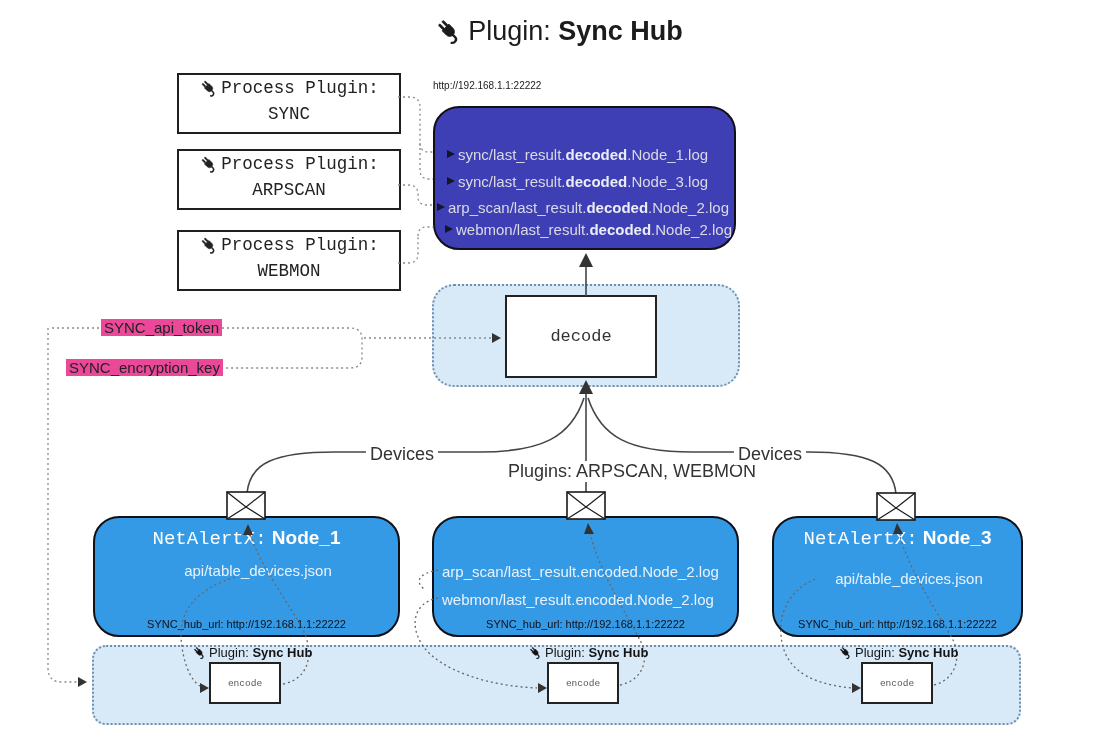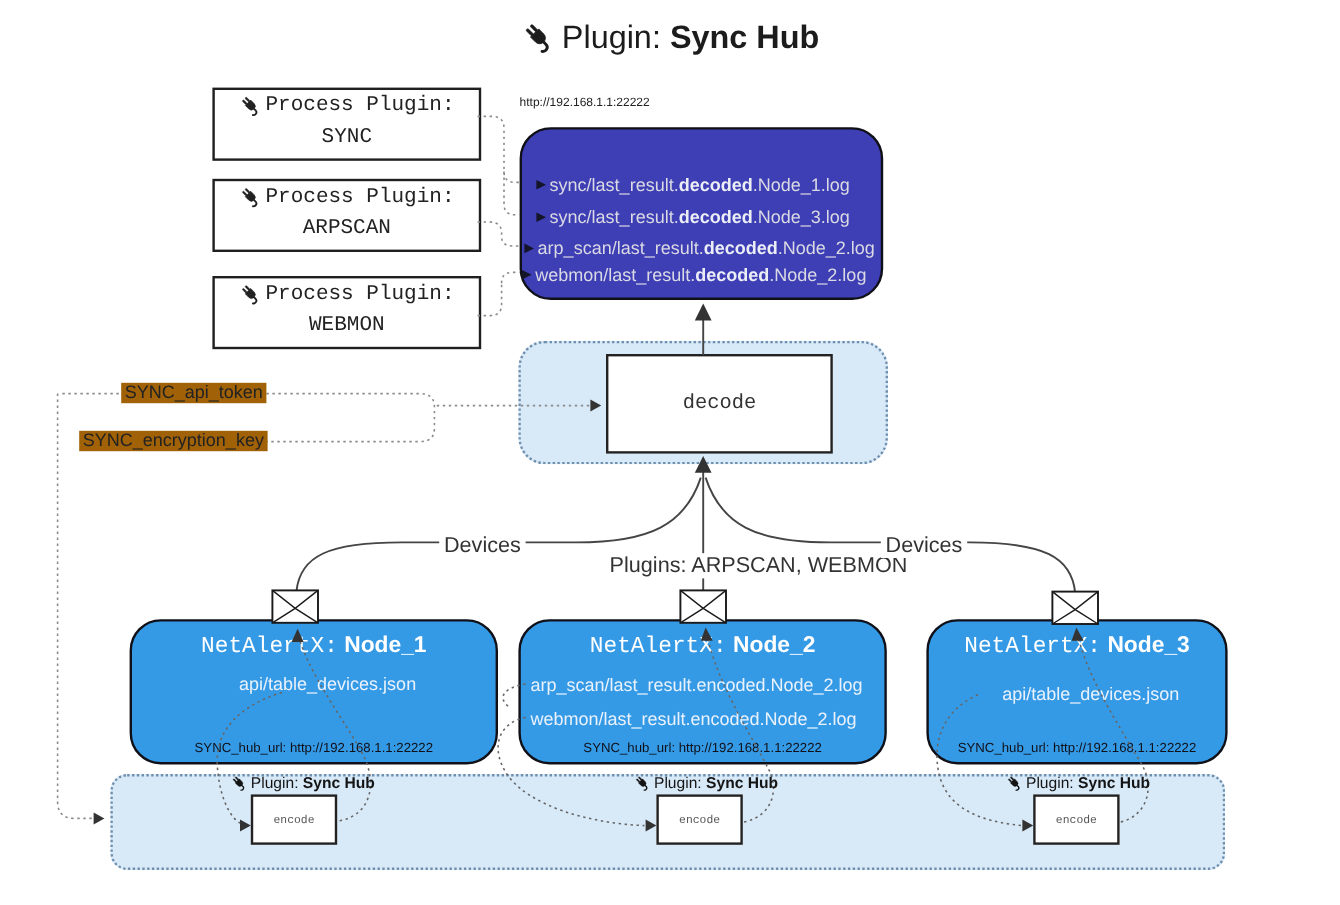--- a/index.html
+++ b/index.html
@@ -23,40 +23,40 @@
        border-radius:26px;z-index:1;box-sizing:border-box;}
   .hub-title{position:absolute;top:8px;left:0;right:0;text-align:center;color:#ffffff;font-size:20px;}
   .hub-title .mono{font-family:"Liberation Mono",monospace;}
   .hub-title b{font-weight:bold;}
   .hublog{position:absolute;left:0;right:0;height:18px;display:flex;align-items:center;
           color:#dadae4;font-size:15px;white-space:nowrap;}
   .hublog b{font-weight:bold;color:#eceef6;}
   .hublog .tri{width:0;height:0;border-top:4.5px solid transparent;border-bottom:4.5px solid transparent;
                border-left:8px solid #15152a;margin-right:3px;flex:0 0 auto;}
   #hlog1{top:37px;padding-left:12px;} #hlog2{top:64px;padding-left:12px;}
-  #hlog3{top:90px;padding-left:2px;}  #hlog4{top:112px;padding-left:0;}
+  #hlog3{top:90px;padding-left:2px;}  #hlog4{top:112px;padding-left:10px;}
   
   .decode-band{left:432px;top:284px;width:308px;height:103px;background:#d8e9f8;
                border:2px dotted #6f8fae;border-radius:22px;box-sizing:border-box;z-index:1;}
-  .decode-box{left:505px;top:295px;width:189px;height:83px;background:#fff;border:2px solid #222;
+  .decode-box{left:505px;top:295px;width:152px;height:83px;background:#fff;border:2px solid #222;
               box-sizing:border-box;display:flex;align-items:center;justify-content:center;
               font-family:"Liberation Mono",monospace;font-size:17px;color:#333;z-index:1;}
   
-  .cfg{font-size:15px;color:#222;background:#a16207;padding:0 3px;z-index:3;white-space:nowrap;}
+  .cfg{font-size:15px;color:#222;background:#ec4899;padding:0 3px;z-index:3;white-space:nowrap;}
   #cfg-token{left:101px;top:319px;}
   #cfg-key{left:66px;top:359px;}
   
   .edgelbl{font-size:18px;color:#333;background:#fff;padding:0 4px;z-index:3;white-space:nowrap;}
   #lbl-dev-left{left:366px;top:444px;}
   #lbl-dev-right{left:734px;top:444px;}
   #lbl-plugins{left:504px;top:461px;}
   
   .node{top:516px;height:121px;background:#359ae6;border:2px solid #101018;border-radius:26px;
         box-sizing:border-box;z-index:1;}
-  #node1{left:93px;width:307px;margin-left:15px;}
+  #node1{left:93px;width:307px;}
   #node2{left:432px;width:307px;}
   #node3{left:772px;width:251px;}
   .node-title{position:absolute;top:9px;left:0;right:0;text-align:center;color:#fff;font-size:19px;white-space:nowrap;}
   .node-title .mono{font-family:"Liberation Mono",monospace;}
   .node-file{position:absolute;color:#e9f2fc;font-size:15px;white-space:nowrap;}
   .node-file.center{left:0;right:0;text-align:center;padding-left:23px;}
   #node1 .node-file{top:44px;}
   #node2 .f1{top:45px;left:8px;} #node2 .f2{top:73px;left:8px;}
   #node3 .node-file{top:52px;}
   .node-huburl{position:absolute;bottom:5px;left:0;right:0;text-align:center;color:#101018;font-size:11px;}
@@ -173,24 +173,20 @@
 
 <div class="abs node" id="node1">
   <div class="node-title">
     <span class="mono">NetAlertX:</span>
     <b>Node_1</b>
   </div>
   <div class="node-file center">api/table_devices.json</div>
   <div class="node-huburl">SYNC_hub_url: http://192.168.1.1:22222</div>
 </div>
 <div class="abs node" id="node2">
-  <div class="node-title">
-    <span class="mono">NetAlertX:</span>
-    <b>Node_2</b>
-  </div>
   <div class="node-file f1">arp_scan/last_result.encoded.Node_2.log</div>
   <div class="node-file f2">webmon/last_result.encoded.Node_2.log</div>
   <div class="node-huburl">SYNC_hub_url: http://192.168.1.1:22222</div>
 </div>
 <div class="abs node" id="node3">
   <div class="node-title">
     <span class="mono">NetAlertX:</span>
     <b>Node_3</b>
   </div>
   <div class="node-file center">api/table_devices.json</div>

